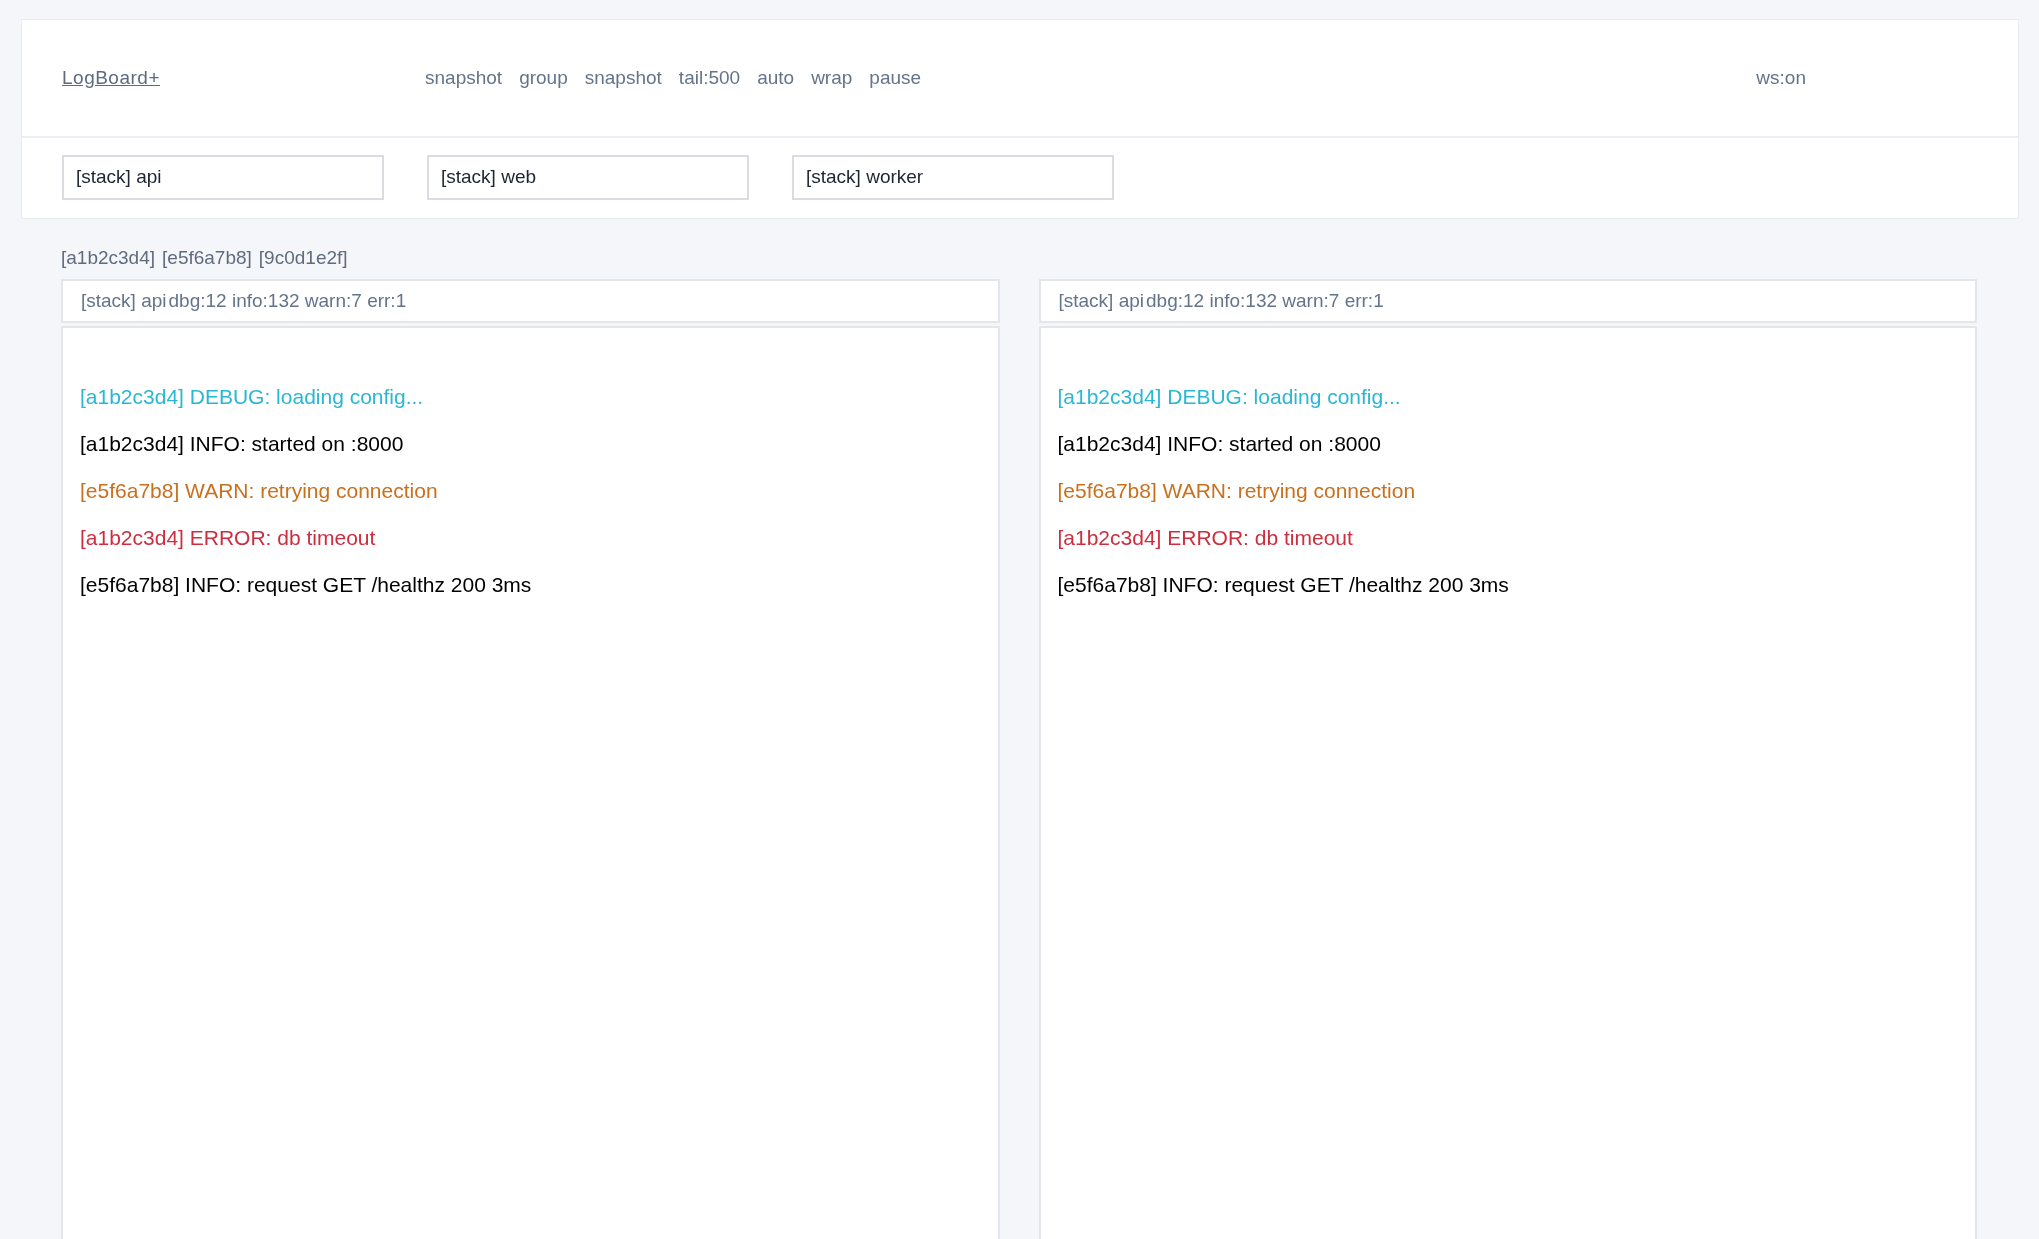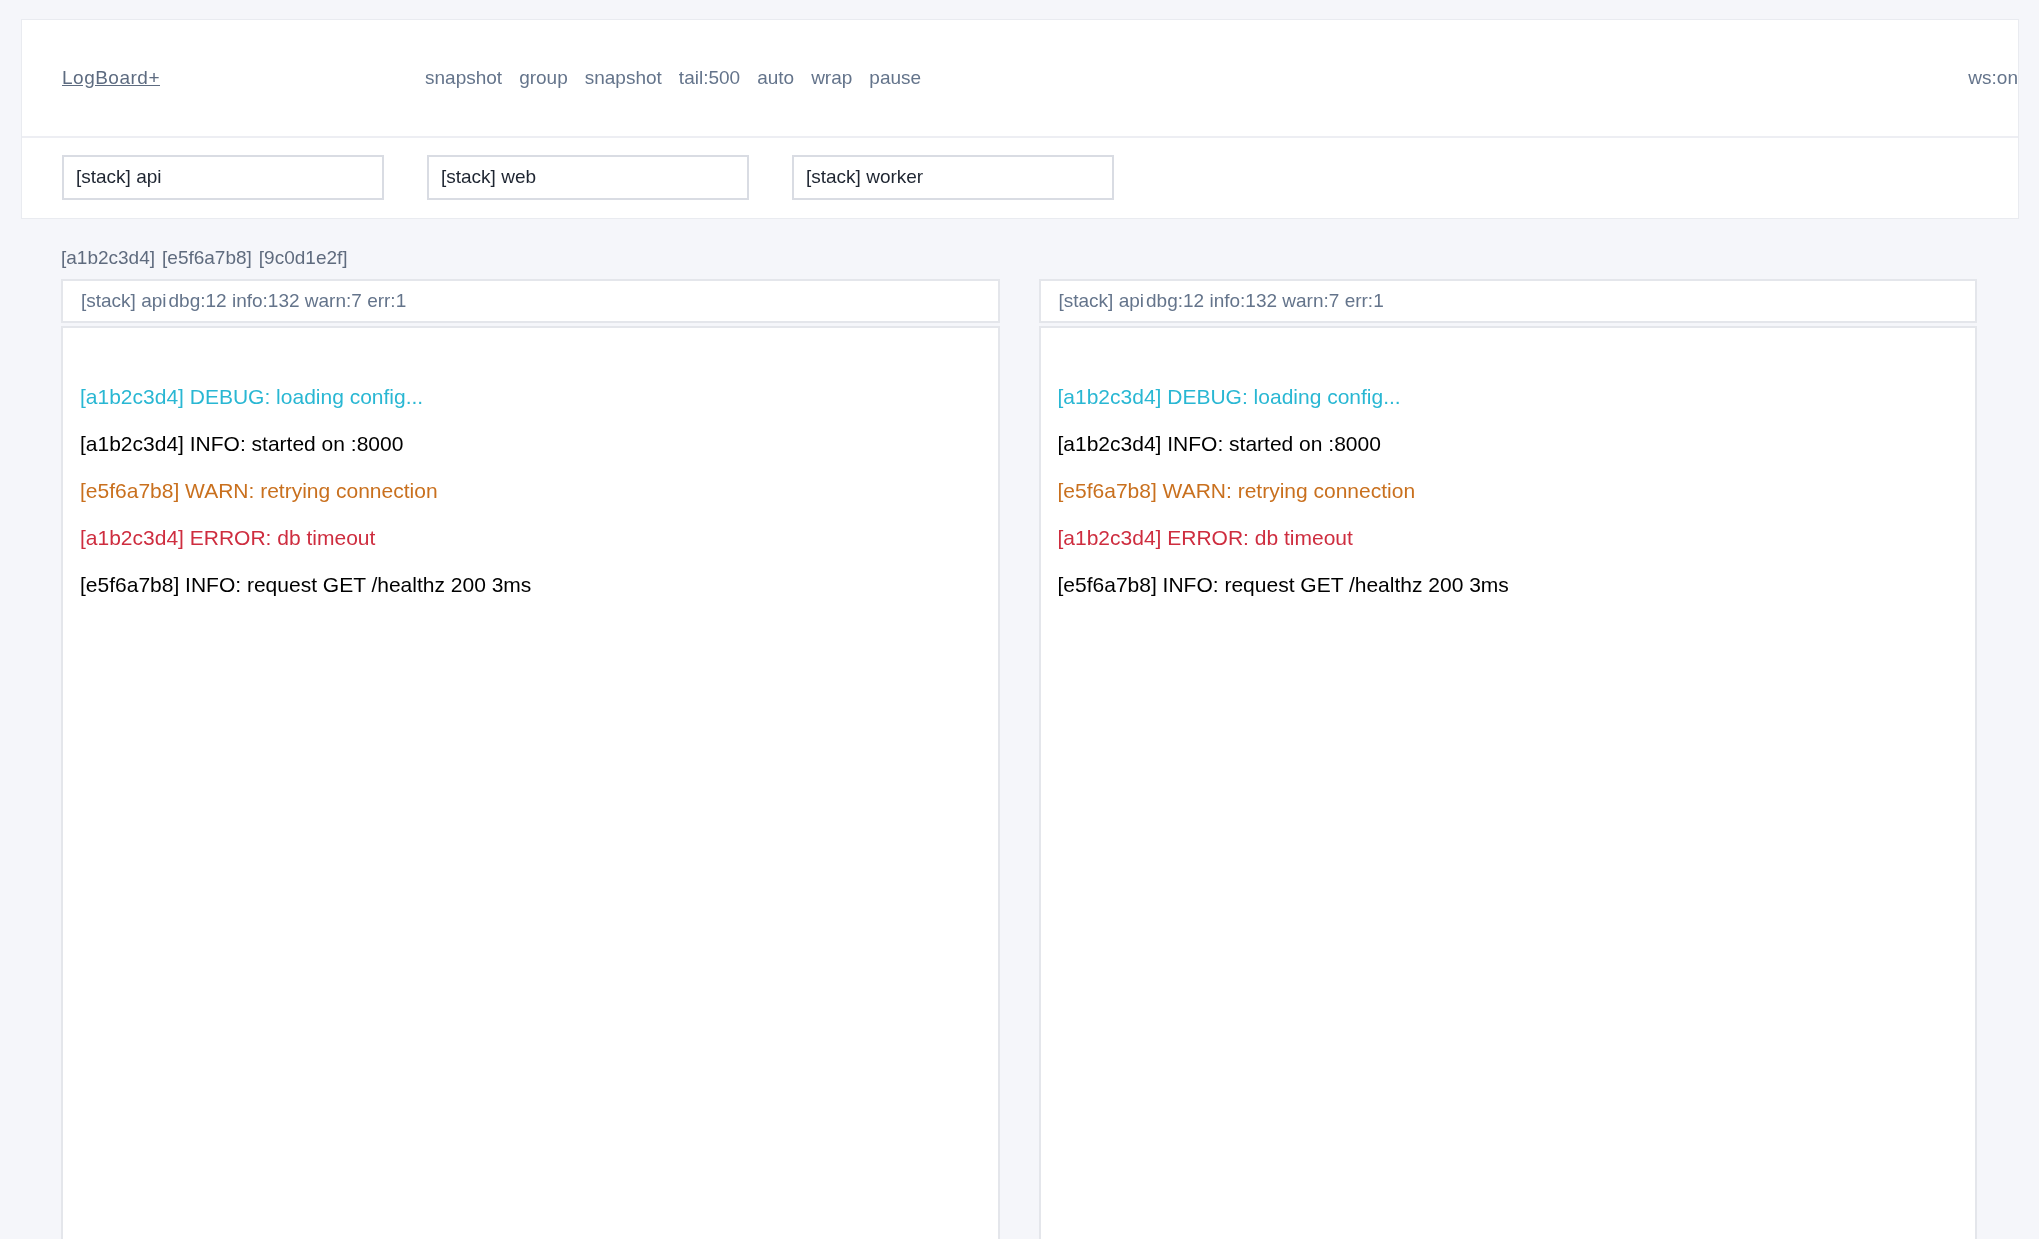--- a/index.html
+++ b/index.html
@@ -28,21 +28,21 @@
     width: 363px; flex: 0 0 auto;
     font-size: 19px; color: #5d6b80; letter-spacing: 0.5px; text-decoration: underline;
   }
   .toolbar {
     flex: 1 1 auto;
     display: flex; align-items: center; gap: 17px;
     font-size: 19px; color: #64748b;
   }
   .toolbar-item { cursor: pointer; white-space: nowrap; }
   .ws-status {
-    flex: 0 0 auto; 
+    flex: 0 0 auto; margin-right: 212px;
     font-size: 19px; color: #64748b; cursor: pointer;
   }
   .filter-row {
     height: 78px;
     display: flex; align-items: center; gap: 43px;
     padding-left: 40px;
   }
   .filter-input {
     width: 322px; height: 45px;
     border: 2px solid #d9dce3; background: #ffffff;

